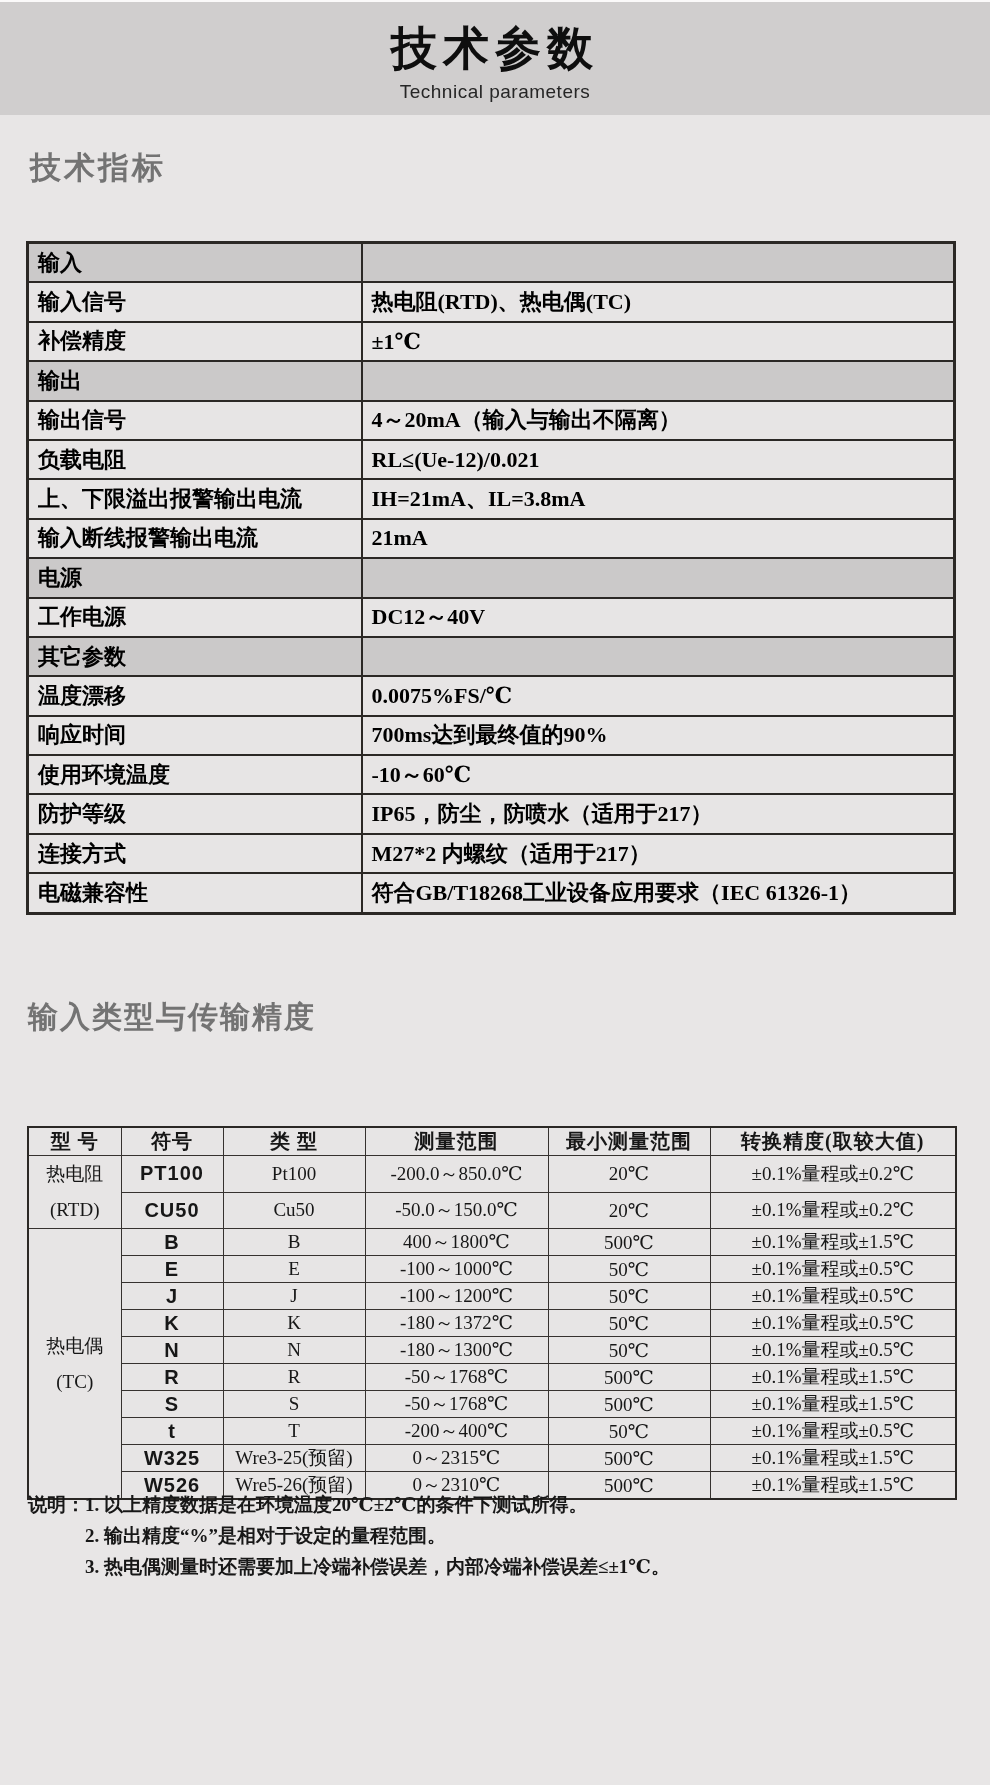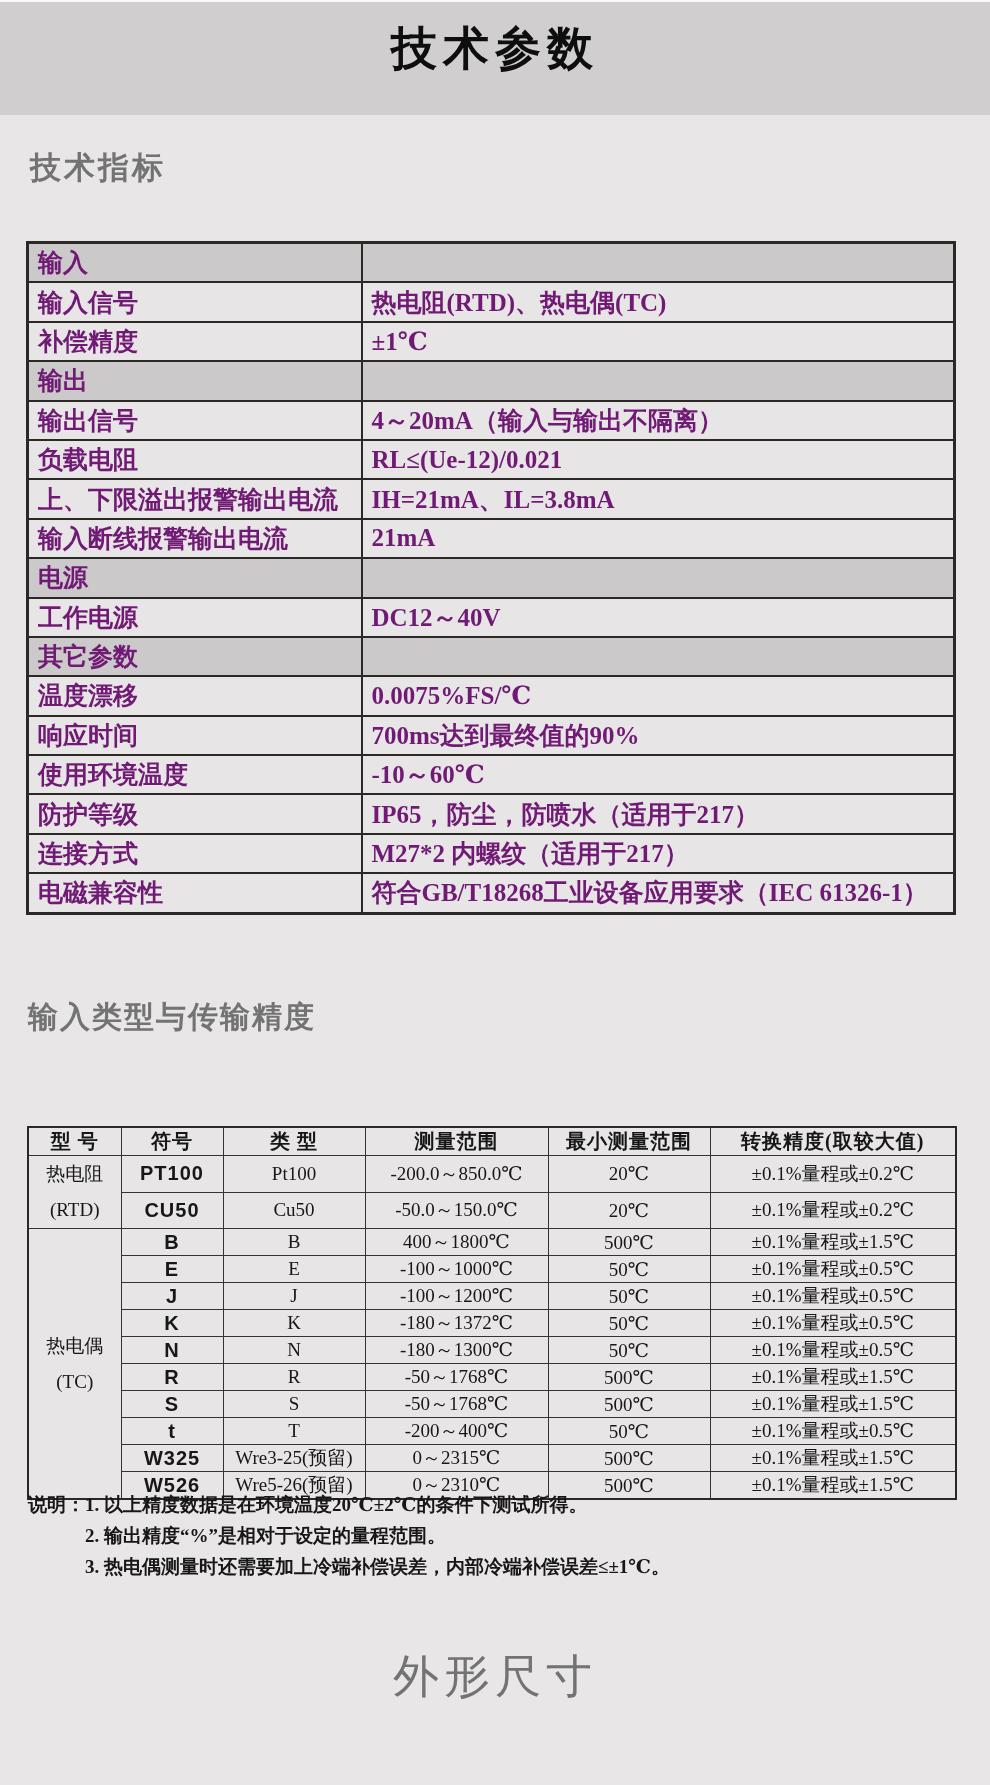--- a/index.html
+++ b/index.html
@@ -31,21 +31,21 @@
   table{border-collapse:collapse;}
   .spec{
     position:absolute;top:241px;left:26px;width:930px;
     table-layout:fixed;border:3px solid #2b2825;
   }
   .spec td{
     border:2px solid #2b2825;
     height:37.4px;
     background:#e7e5e5;
     font-family:"Liberation Serif","DejaVu Serif",serif;
-    font-weight:700;font-size:25px;color:#701a75;
+    font-weight:700;font-size:22px;color:#000000;
     padding:0 4px 0 9px;vertical-align:middle;
     white-space:nowrap;overflow:hidden;
   }
   .spec tr.sect td{background:#cbc9c9;}
 
   
   .acc{
     position:absolute;top:1126px;left:27px;width:930px;
     table-layout:fixed;border:2.5px solid #2b2825;
   }
@@ -72,20 +72,21 @@
   .note-line.indent{margin-left:57px;}
 </style>
 </head>
 <body>
 
 <div class="page">
   <div class="top-strip"></div>
 
   <header class="banner">
     <div class="banner-title">技术参数</div>
+    <div class="banner-subtitle">Technical parameters</div>
   </header>
 
   <h2 class="sec-title sec1">技术指标</h2>
 
   <table class="spec">
     <colgroup>
         <col style="width:334px">
         <col>
       </colgroup>
     <tbody>
@@ -276,14 +277,13 @@
         </tr>
       </tbody>
   </table>
 
   <div class="notes">
       <div class="note-line"><span>说明：</span><span>1. 以上精度数据是在环境温度20℃±2℃的条件下测试所得。</span></div>
       <div class="note-line indent"><span>2. 输出精度“%”是相对于设定的量程范围。</span></div>
       <div class="note-line indent"><span>3. 热电偶测量时还需要加上冷端补偿误差，内部冷端补偿误差≤±1℃。</span></div>
     </div>
 
-  <h2 class="sec-title sec3">外形尺寸</h2>
 </div>
 
 </body></html>

